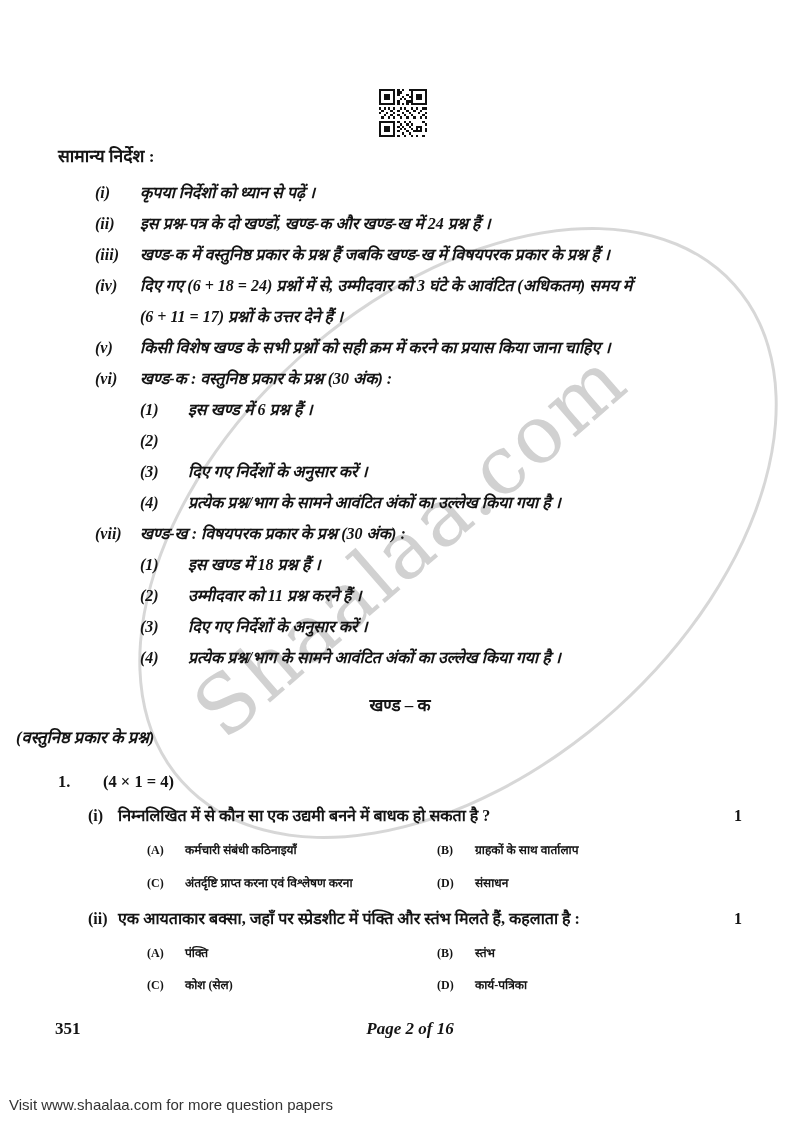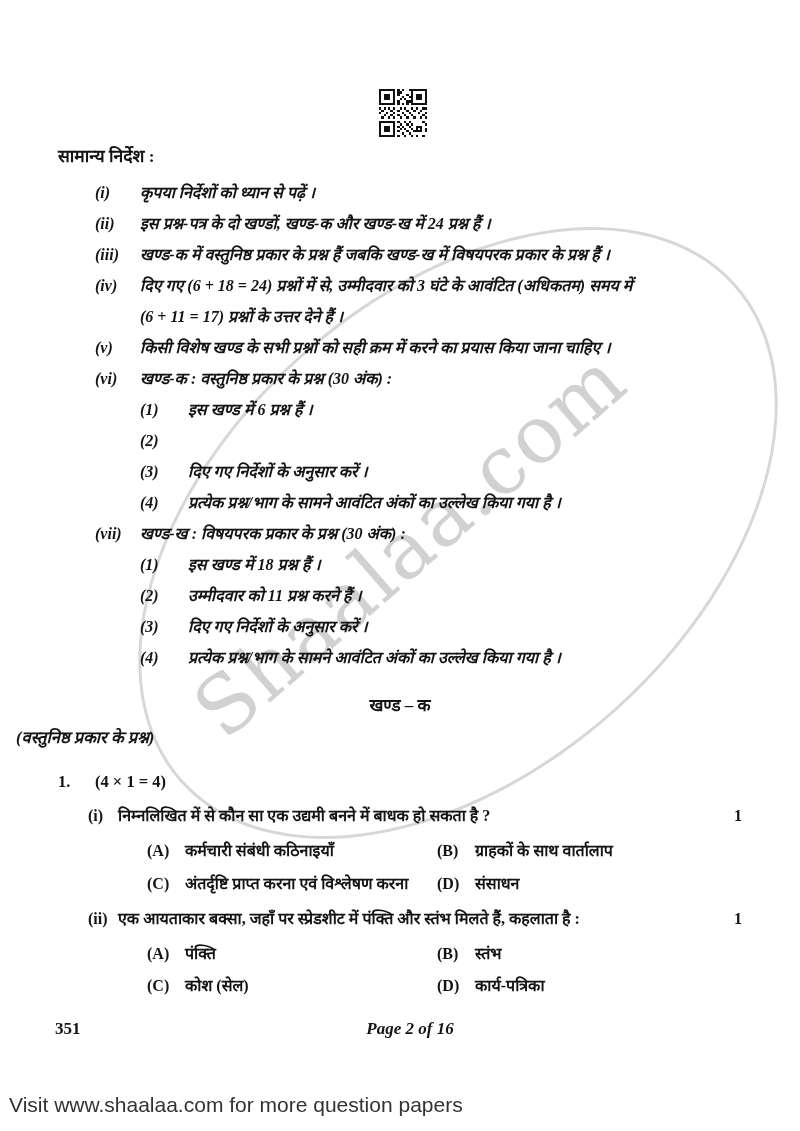--- a/index.html
+++ b/index.html
@@ -47,49 +47,49 @@
     font-size:16.5px; font-weight:700; font-style:italic; line-height:31px;
   }
   
   .q1-row {
     position:absolute; left:58px; top:766px; width:684px; display:flex;
     line-height:31px; font-size:16.5px;
   }
   .q-num  { flex:0 0 37px; font-weight:700; }
   .q-text { flex:1 1 auto; font-weight:600; white-space:nowrap; }
   .q-text b { font-weight:700; }
-  .q-marks { flex:0 0 auto; font-weight:700; white-space:nowrap; }
+  .q-marks { flex:0 0 auto; font-weight:700; white-space:nowrap;margin-left:8px; }
   .part-row {
     position:absolute; left:88px; width:654px; display:flex;
     line-height:31px; font-size:16px;
   }
   .part-num  { flex:0 0 30px; font-weight:600; }
   .part-text { flex:1 1 auto; font-weight:600; white-space:nowrap; }
   .part-marks{ flex:0 0 auto; font-weight:700; }
   .opt-row {
     position:absolute; left:147px; right:58px; display:flex;
-    line-height:31px; font-size:16px; font-weight:600;
+    line-height:31px; font-size:12px; font-weight:600;
   }
   .opt-cell { white-space:nowrap; }
   .opt-cell.c1 { flex:0 0 290px; }
   .opt-cell.c2 { flex:1 1 auto; }
   .opt-label { display:inline-block; width:38px; }
   
   .footer-code {
     position:absolute; left:55px; top:1013px; font-size:17px; font-weight:700;
     line-height:31px;
   }
   .footer-page {
     position:absolute; left:0; right:0; top:1013px; text-align:center;
     font-size:17px; font-weight:700; font-style:italic; line-height:31px;margin-left:20px;
   }
   .promo-line {
     position:absolute; left:9px; top:1092px;
     font-family:"Liberation Sans","DejaVu Sans",sans-serif;
-    font-size:21px; color:#333333; line-height:26px;
+    font-size:15px; color:#333333; line-height:26px;
   }
 </style>
 </head>
 <body>
 
 <div class="page">
 
   <div class="wm-ring"></div>
   <div class="wm-text">Shaalaa.com</div>
 

